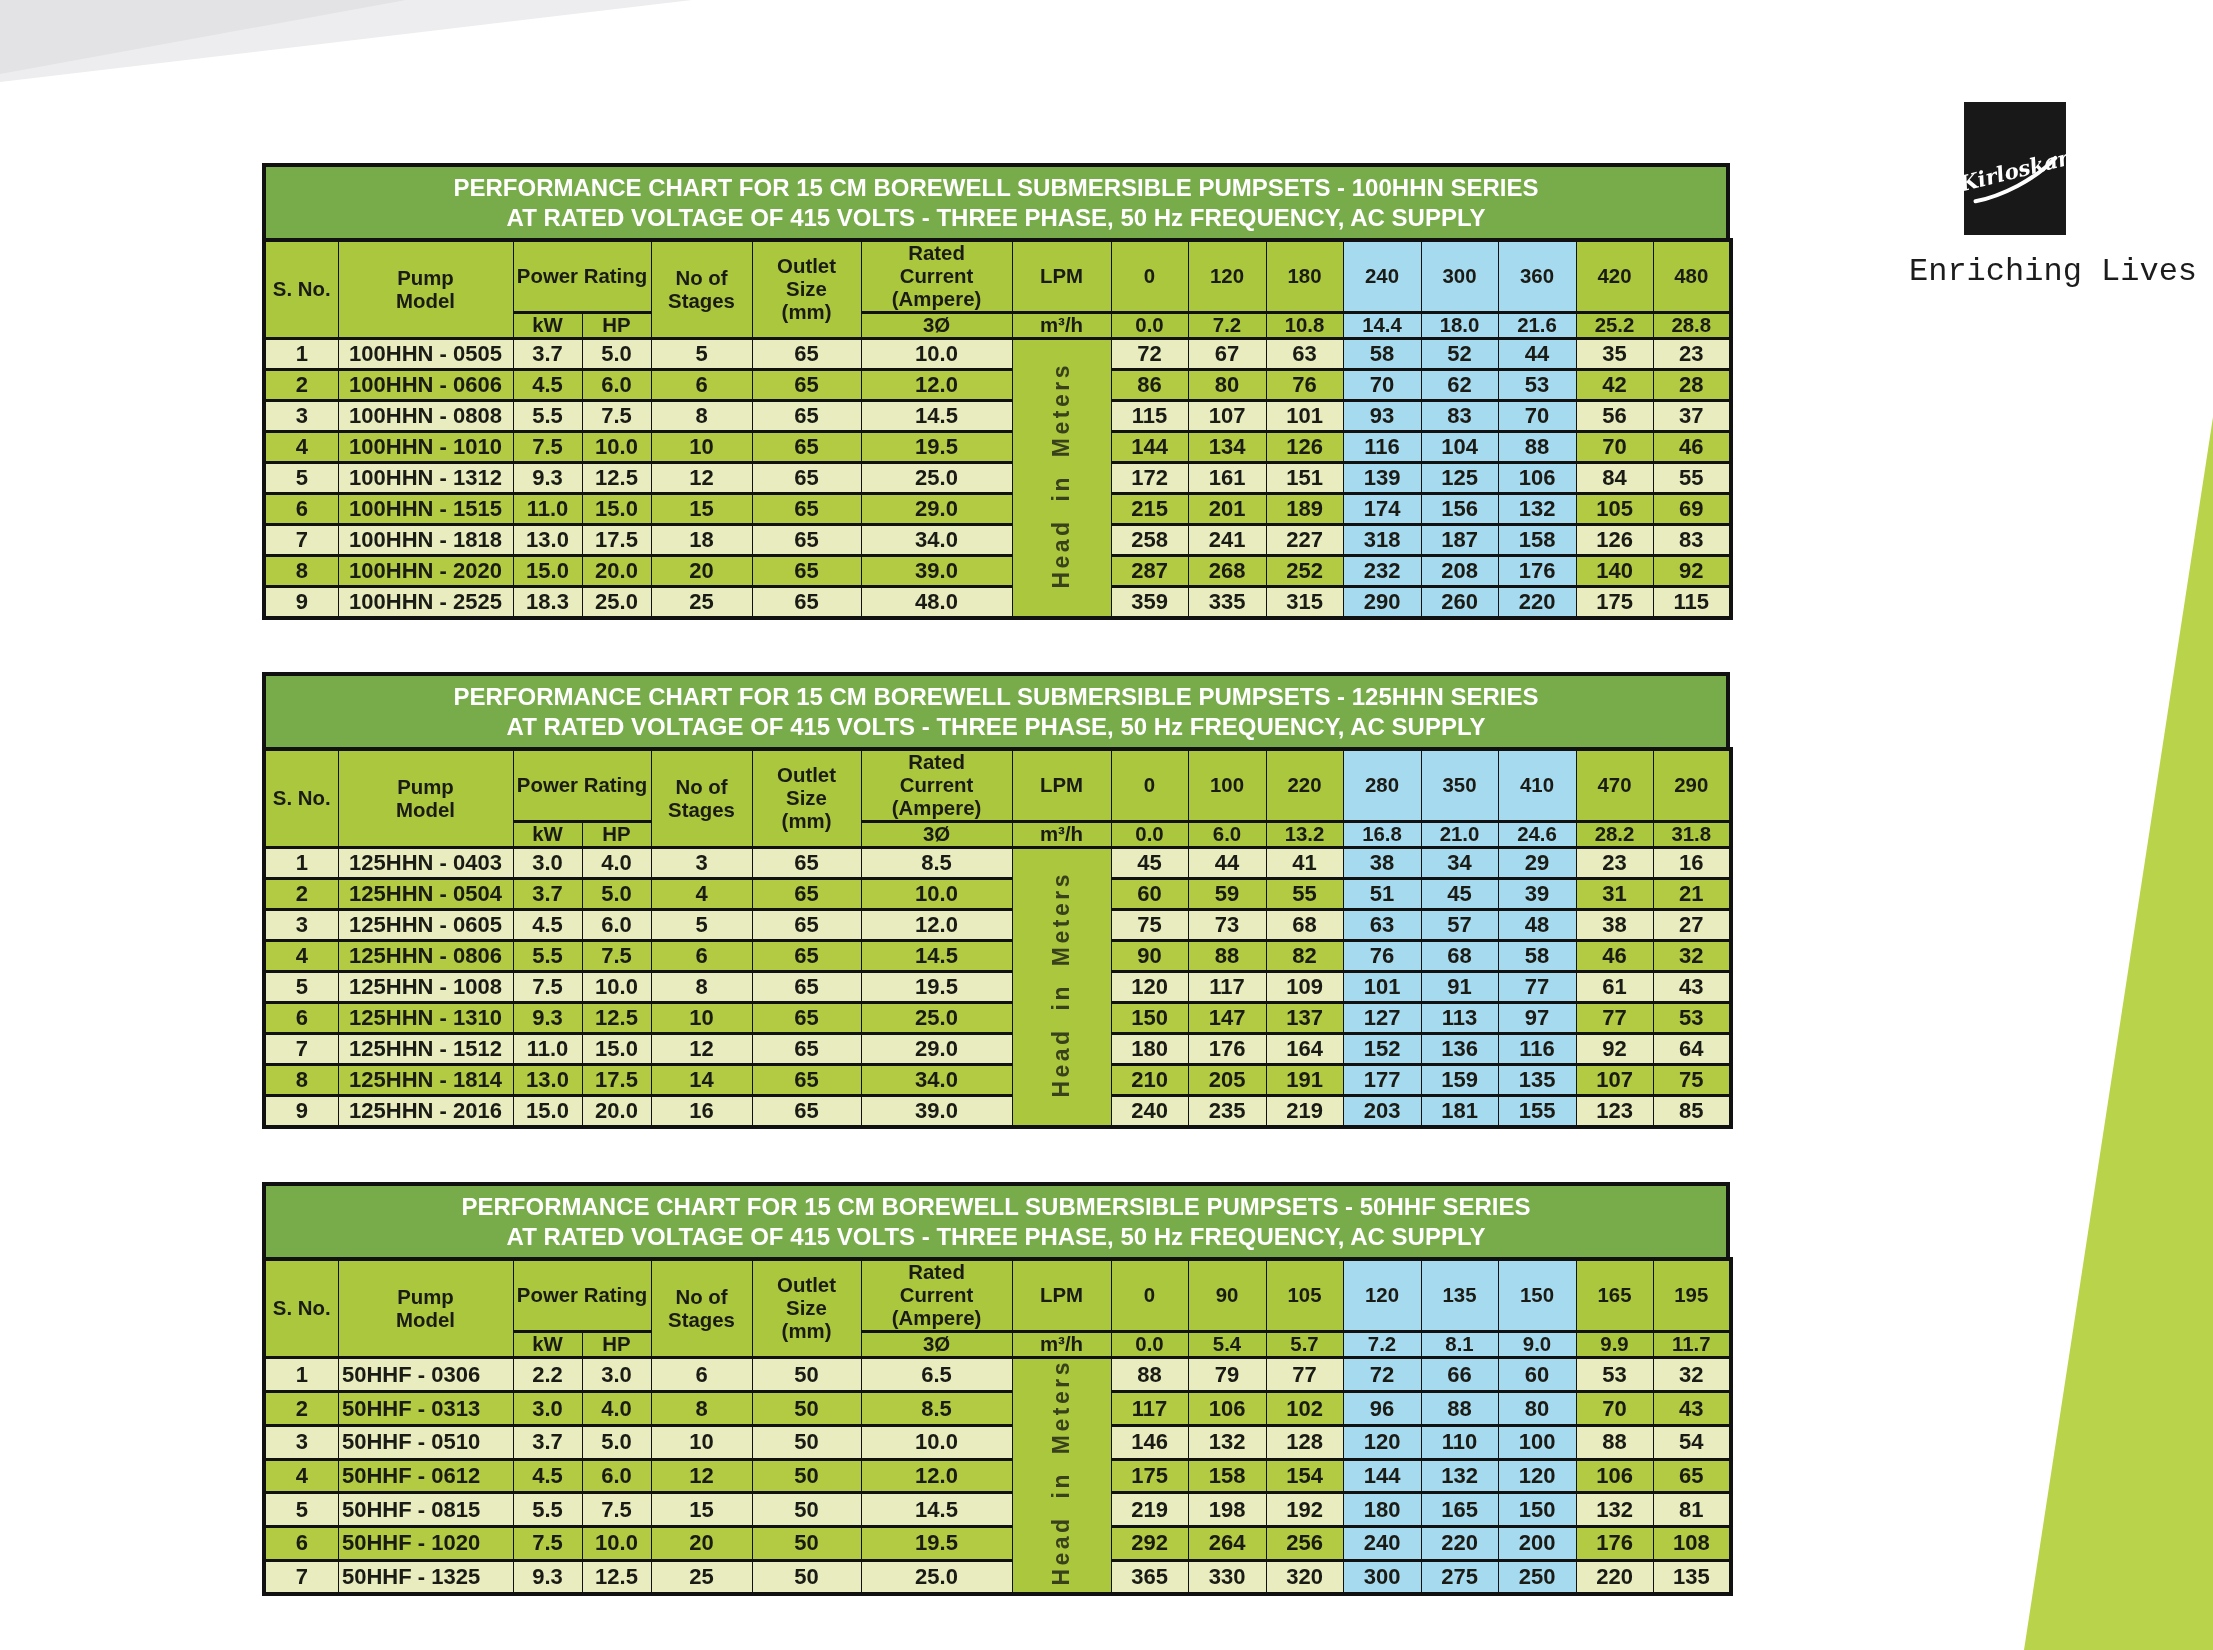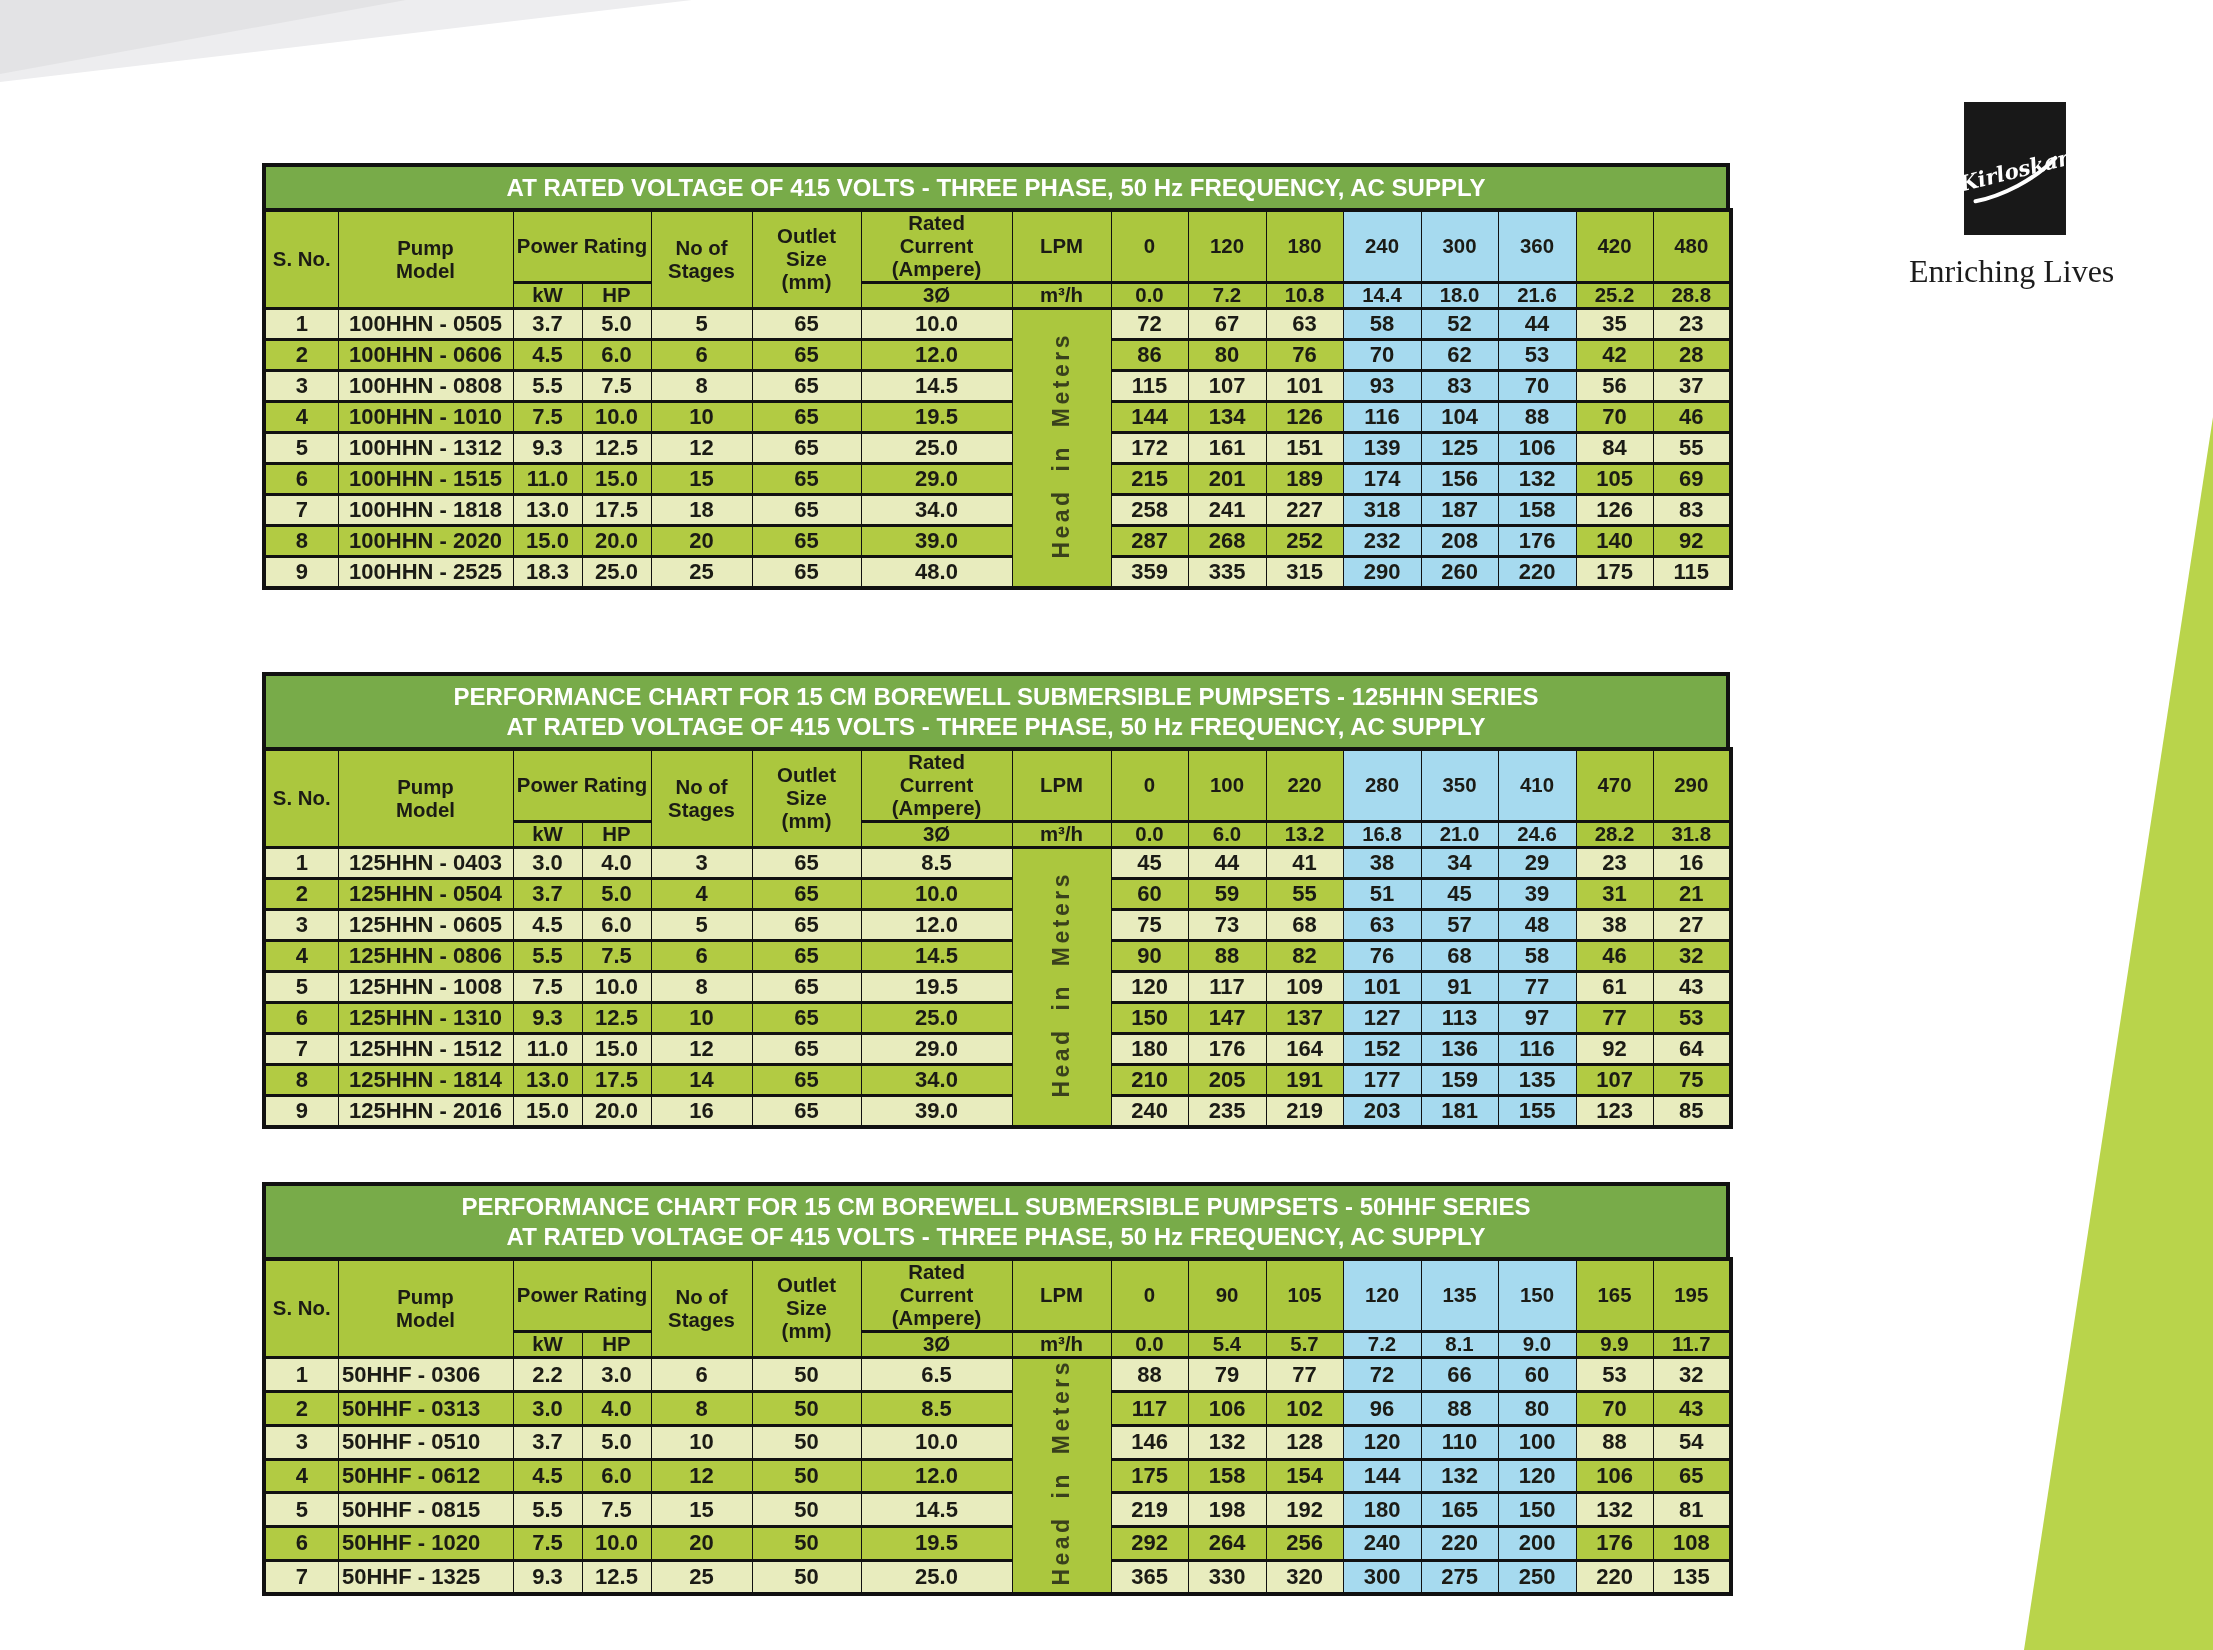--- a/index.html
+++ b/index.html
@@ -33,21 +33,21 @@
   .green-band{
     position:absolute;right:0;top:417px;width:189px;height:1233px;
     background:var(--accent-band);
     clip-path:polygon(100% 0,100% 100%,0 100%);
   }
   
   .logo{position:absolute;left:1964px;top:102px;width:102px;}
   .logo-box{width:102px;height:133px;display:block;}
   .tagline{
     position:absolute;left:-55px;top:151px;width:213px;
-    font-family:Liberation Serif, serif;
+    font-family:Liberation Mono, monospace;
     font-size:32px;color:#1c1c1c;white-space:nowrap;
   }
   
   .tbl{position:absolute;left:262px;width:1468px;}
   .tbl-title{
     width:1468px;
     background:var(--title-green);
     border:4.4px solid var(--line);
     border-bottom:none;
     color:#ffffff;text-align:center;font-weight:bold;
@@ -95,20 +95,21 @@
       <text x="57" y="86" text-anchor="middle" font-family="'DejaVu Serif', serif" font-style="italic" font-weight="bold" font-size="24" fill="#ffffff">Kirloskar</text>
     </g>
     <path d="M13 112 C 42 106, 80 88, 103 63" stroke="#ffffff" stroke-width="4.5" fill="none" stroke-linecap="round"></path>
   </svg>
   <div class="tagline">Enriching Lives</div>
 </div>
 
 <div id="tables">
     <section class="tbl" style="top: 163px;">
       <div class="tbl-title">
+        <div>PERFORMANCE CHART FOR 15 CM BOREWELL SUBMERSIBLE PUMPSETS - 100HHN SERIES</div>
         <div>AT RATED VOLTAGE OF 415 VOLTS - THREE PHASE, 50 Hz FREQUENCY, AC SUPPLY</div>
       </div>
       <table class="grid">
         <colgroup>
           <col style="width: 74px;">
           <col style="width: 175px;">
           <col style="width: 69px;">
           <col style="width: 69px;">
           <col style="width: 101px;">
           <col style="width: 109px;">

